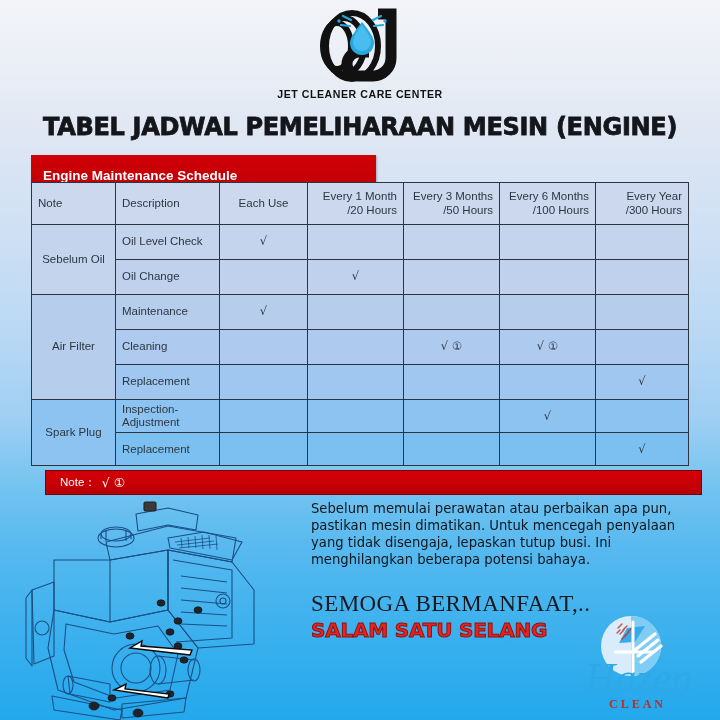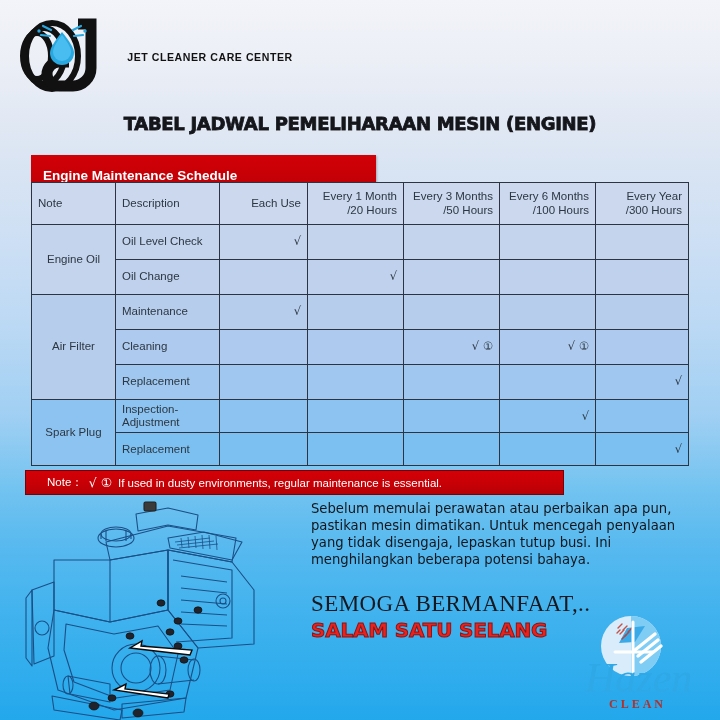--- a/index.html
+++ b/index.html
@@ -19,38 +19,38 @@
       #9fcff3 58%,
       #72c3f0 68%,
       #57b9ef 76%,
       #3fb2ee 86%,
       #23a8ec 100%);
   }
 
   
   #logo-wrap{
     position:absolute;left:0;top:6px;width:720px;height:100px;
-    display:flex;flex-direction:row;align-items:center;justify-content:flex-start;
+    display:flex;flex-direction:column;align-items:center;justify-content:flex-start;
   }
   .logo-mark{position:relative;width:120px;height:80px;}
   .logo-mark svg{display:block;}
   .brand-text{
     margin-top:2px;
     font-family:"Liberation Sans", sans-serif;
     font-weight:bold;font-size:11.5px;letter-spacing:.6px;
     color:#111;transform:scaleX(.92);white-space:nowrap;
   }
 
   
   #main-title{
     position:absolute;left:0;top:113px;width:720px;
     text-align:center;
     font-family:"DejaVu Sans", sans-serif;
     font-weight:bold;
-    font-size:18px;
+    font-size:24px;
     letter-spacing:-0.3px;
     color:#14161c;
     -webkit-text-stroke:0.8px #14161c;
     transform:scaleX(1.0);
     white-space:nowrap;
     text-shadow:0 1px 0 rgba(255,255,255,.55);
   }
 
   
   #schedule-banner{
@@ -82,34 +82,34 @@
   .grad-row-0 td{background:#cbd8ee;}
   .grad-row-1 td{background:#c5d4ed;}
   .grad-row-2 td{background:#bfd1ec;}
   .grad-row-3 td{background:#b7cdec;}
   .grad-row-4 td{background:#aecaee;}
   .grad-row-5 td{background:#9fc7ef;}
   .grad-row-6 td{background:#8dc3f0;}
   .grad-row-7 td{background:#7cc0f1;}
   .hdr td{font-size:11.5px;color:#3a4450;}
   .hdr .two-line{white-space:pre-line;text-align:right;}
-  .ctr{text-align:right;}
+  .ctr{text-align:center;}
   .check{
     font-size:18px;line-height:1;color:#1c242e;
     font-family:"DejaVu Sans", sans-serif;
   }
   .item-cell{text-align:center;font-size:11.5px;}
 
   
   #note-bar{
-    position:absolute;left:25px;top:470px;width:539px;height:25px;
+    position:absolute;left:45px;top:470px;width:657px;height:25px;
     background:linear-gradient(180deg,#d40007 0%,#c70006 55%,#b60005 100%);
     color:#fff;font-size:11.5px;
     display:flex;align-items:center;gap:6px;
-    padding-left:21px;box-sizing:border-box;
+    padding-left:14px;box-sizing:border-box;
     border:1px solid #7a0004;
   }
   #note-bar .nlabel{font-size:11.5px;}
   #note-bar .nsym{font-size:12.5px;font-family:"DejaVu Sans",sans-serif;}
 
   
   #engine-art{
     position:absolute;left:18px;top:498px;width:292px;height:222px;
   }
   #engine-art svg{display:block;}
@@ -201,21 +201,21 @@
 /20 Hours</td>
         <td class="two-line" style="white-space: pre-line;">Every 3 Months
 /50 Hours</td>
         <td class="two-line" style="white-space: pre-line;">Every 6 Months
 /100 Hours</td>
         <td class="two-line" style="white-space: pre-line;">Every Year
 /300 Hours</td>
       </tr>
 
       <tr class="grad-row-1" style="height:35px">
-        <td class="item-cell" rowspan="2">Engine Oil</td>
+        <td class="item-cell" rowspan="2">Sebelum Oil</td>
         <td>Oil Level Check</td>
         <td class="ctr check">√</td>
         <td class="ctr check"></td>
         <td class="ctr check"></td>
         <td class="ctr check"></td>
         <td class="ctr check"></td>
       </tr>
       <tr class="grad-row-2" style="height:35px">
         <td>Oil Change</td>
         <td class="ctr check"></td>
@@ -268,21 +268,20 @@
         <td class="ctr check"></td>
         <td class="ctr check"></td>
         <td class="ctr check">√</td>
       </tr>
     </tbody>
   </table>
 
   <div id="note-bar">
     <span class="nlabel">Note：</span>
     <span class="nsym">√ ①</span>
-    <span class="nlabel">If used in dusty environments, regular maintenance is essential.</span>
   </div>
 
   <div id="engine-art">
     <svg width="292" height="222" viewBox="0 0 292 222">
       <g fill="none" stroke="#1b4f86" stroke-width="1.1" stroke-linejoin="round">
 
         <path d="M88 44 L150 28 L218 40 L214 64 L150 52 L92 62 Z"></path>
         <path d="M118 16 L150 10 L180 17 L178 32 L150 27 L120 33 Z"></path>
         <rect x="126" y="4" width="12" height="9" rx="1.5" fill="#3a3a3a" stroke="#222"></rect>
 

